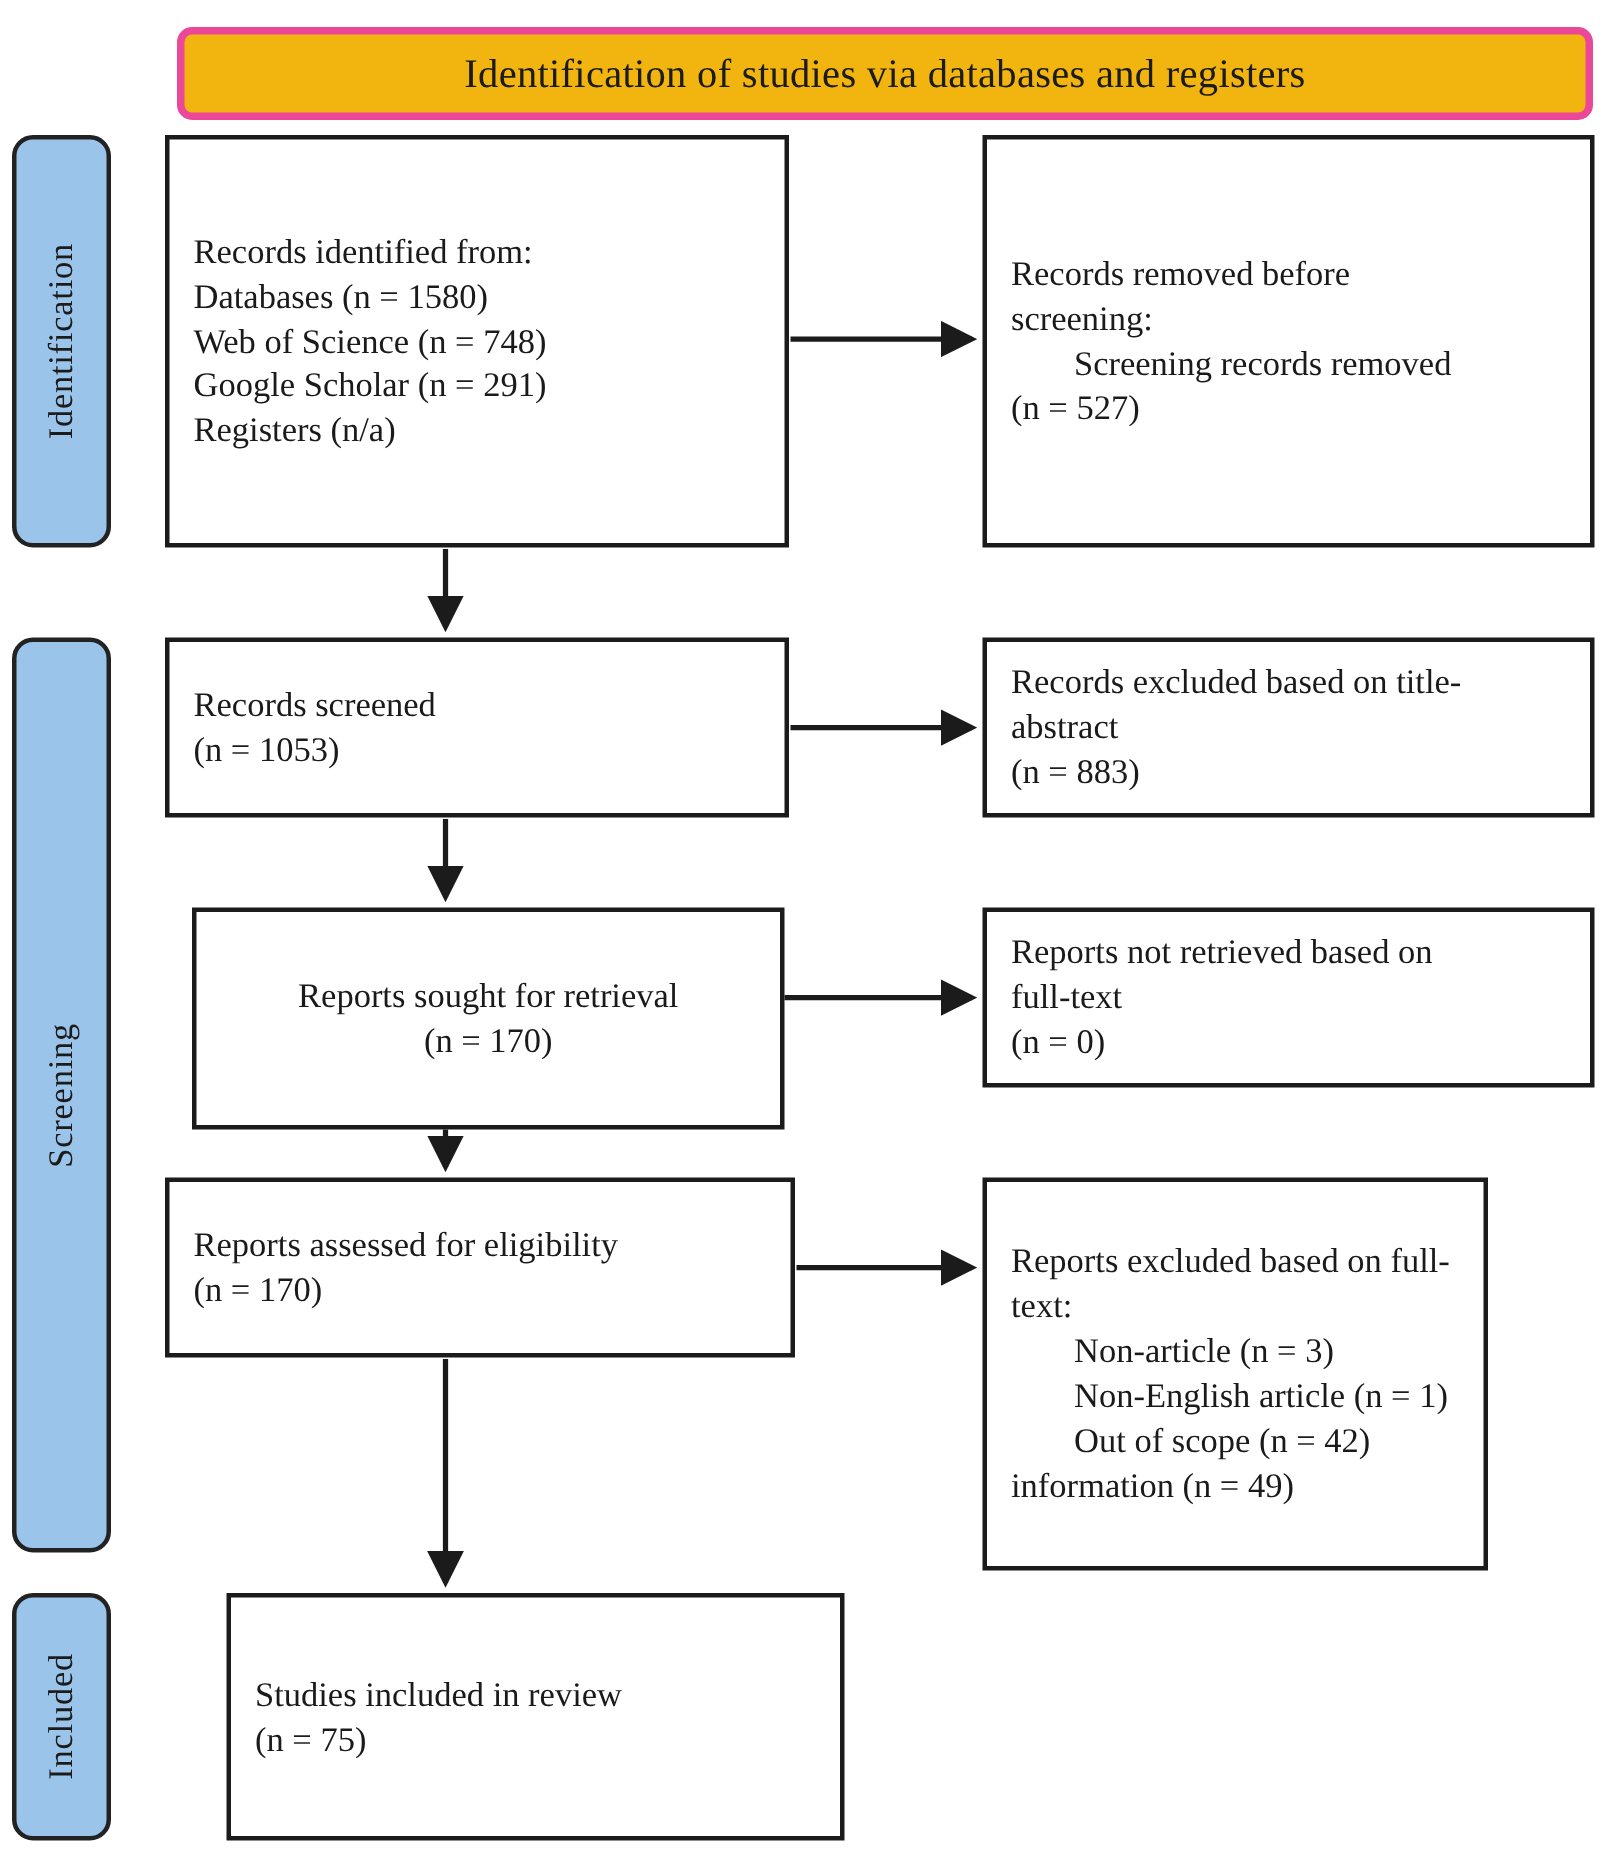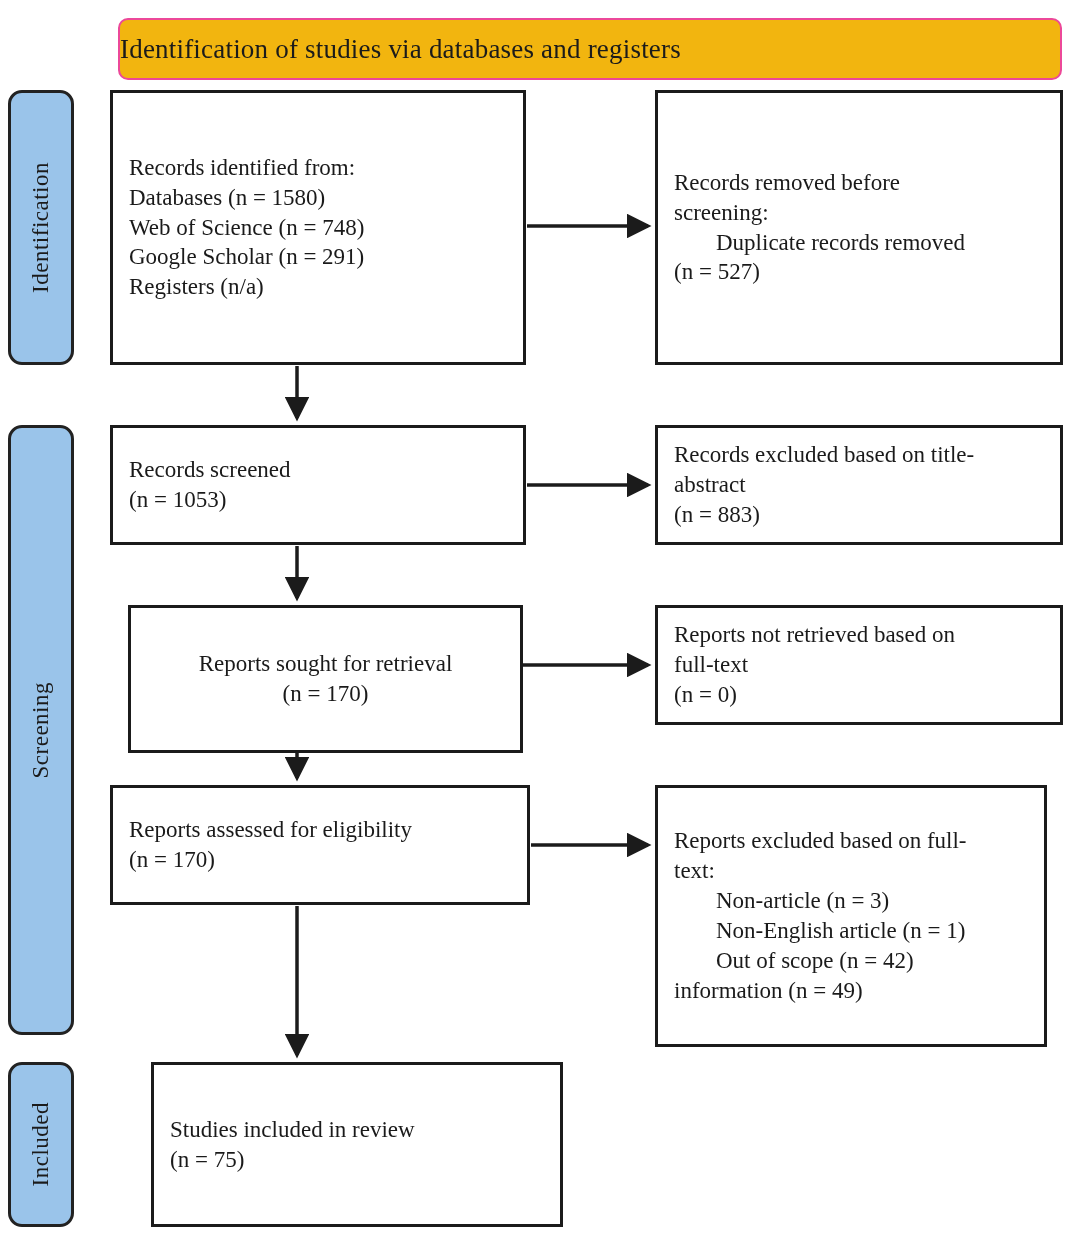--- a/index.html
+++ b/index.html
@@ -24,24 +24,25 @@
   }
 
   
   .header-banner {
     position: absolute;
     left: 118px;
     top: 18px;
     width: 944px;
     height: 62px;
     background: #F2B50F;
-    border: 2px solid #ec4899;
+    border: 5px solid #ec4899;
     border-radius: 10px;
     display: flex;
     align-items: center;
+    justify-content: center;
     box-sizing: border-box;
   }
   .header-banner .title {
     font-size: 27px;
     color: #1b1b1b;
     letter-spacing: 0.2px;
     white-space: nowrap;
   }
 
   
@@ -83,21 +84,21 @@
 
   .box-pad-mid { display: flex; flex-direction: column; justify-content: center; }
 
   #box-identified      { left: 110px; top: 90px;   width: 416px; height: 275px; }
   #box-removed         { left: 655px; top: 90px;   width: 408px; height: 275px; }
   #box-screened        { left: 110px; top: 425px;  width: 416px; height: 120px; }
   #box-excluded-title  { left: 655px; top: 425px;  width: 408px; height: 120px; }
   #box-sought          { left: 128px; top: 605px;  width: 395px; height: 148px; align-items: center; }
   #box-not-retrieved   { left: 655px; top: 605px;  width: 408px; height: 120px; }
   #box-assessed        { left: 110px; top: 785px;  width: 420px; height: 120px; }
-  #box-excluded-full   { left: 655px; top: 785px;  width: 392px; height: 262px; }
+  #box-excluded-full   { left: 655px; top: 785px;  width: 337px; height: 262px; }
   #box-included        { left: 110px; top: 1062px; width: 412px; height: 165px; margin-left: 41px; }
 
   
   .connectors {
     position: absolute;
     left: 0; top: 0;
     width: 1080px;
     height: 1239px;
     pointer-events: none;
   }
@@ -151,21 +152,21 @@
     <div class="line">Records identified from:</div>
     <div class="line">Databases (n = 1580)</div>
     <div class="line">Web of Science (n = 748)</div>
     <div class="line">Google Scholar (n = 291)</div>
     <div class="line">Registers (n/a)</div>
   </div>
 
   <div class="flow-box box-pad-mid" id="box-removed">
     <div class="line">Records removed before</div>
     <div class="line">screening:</div>
-    <div class="line indent">Duplicate records removed</div>
+    <div class="line indent">Screening records removed</div>
     <div class="line center">(n = 527)</div>
   </div>
 
   <div class="flow-box box-pad-mid" id="box-screened">
     <div class="line">Records screened</div>
     <div class="line">(n = 1053)</div>
   </div>
 
   <div class="flow-box box-pad-mid" id="box-excluded-title">
     <div class="line">Records excluded based on title-</div>

